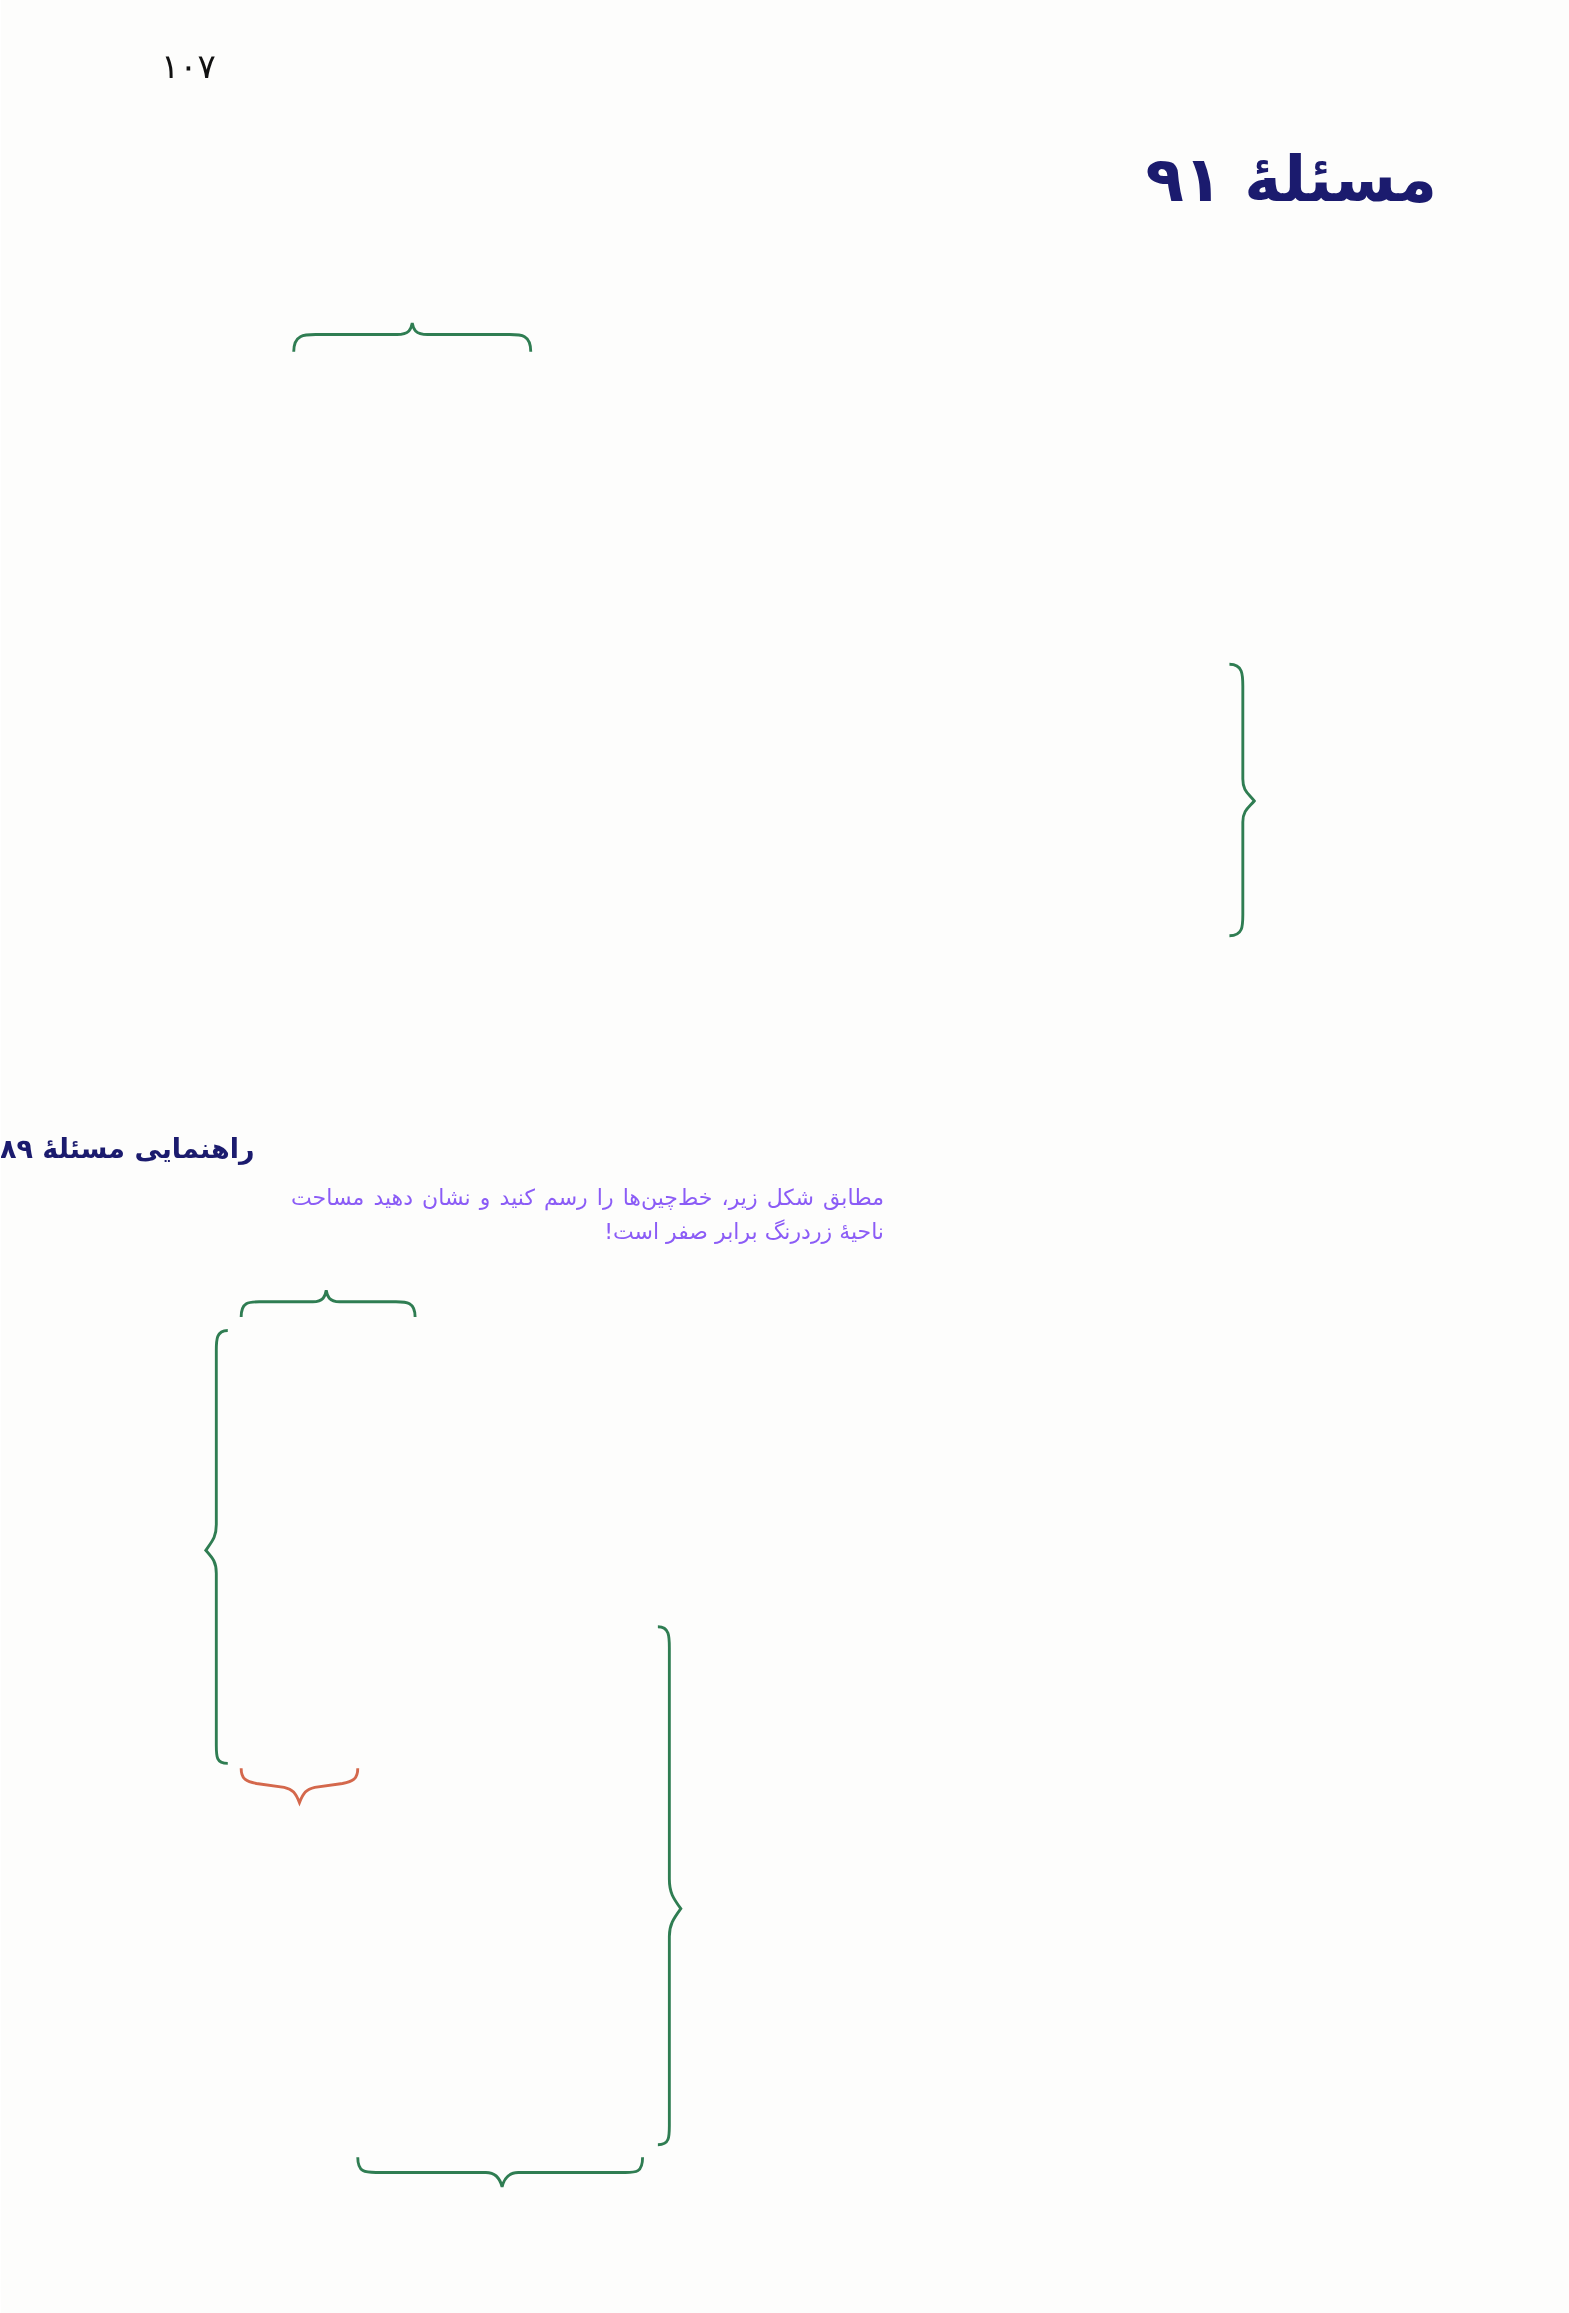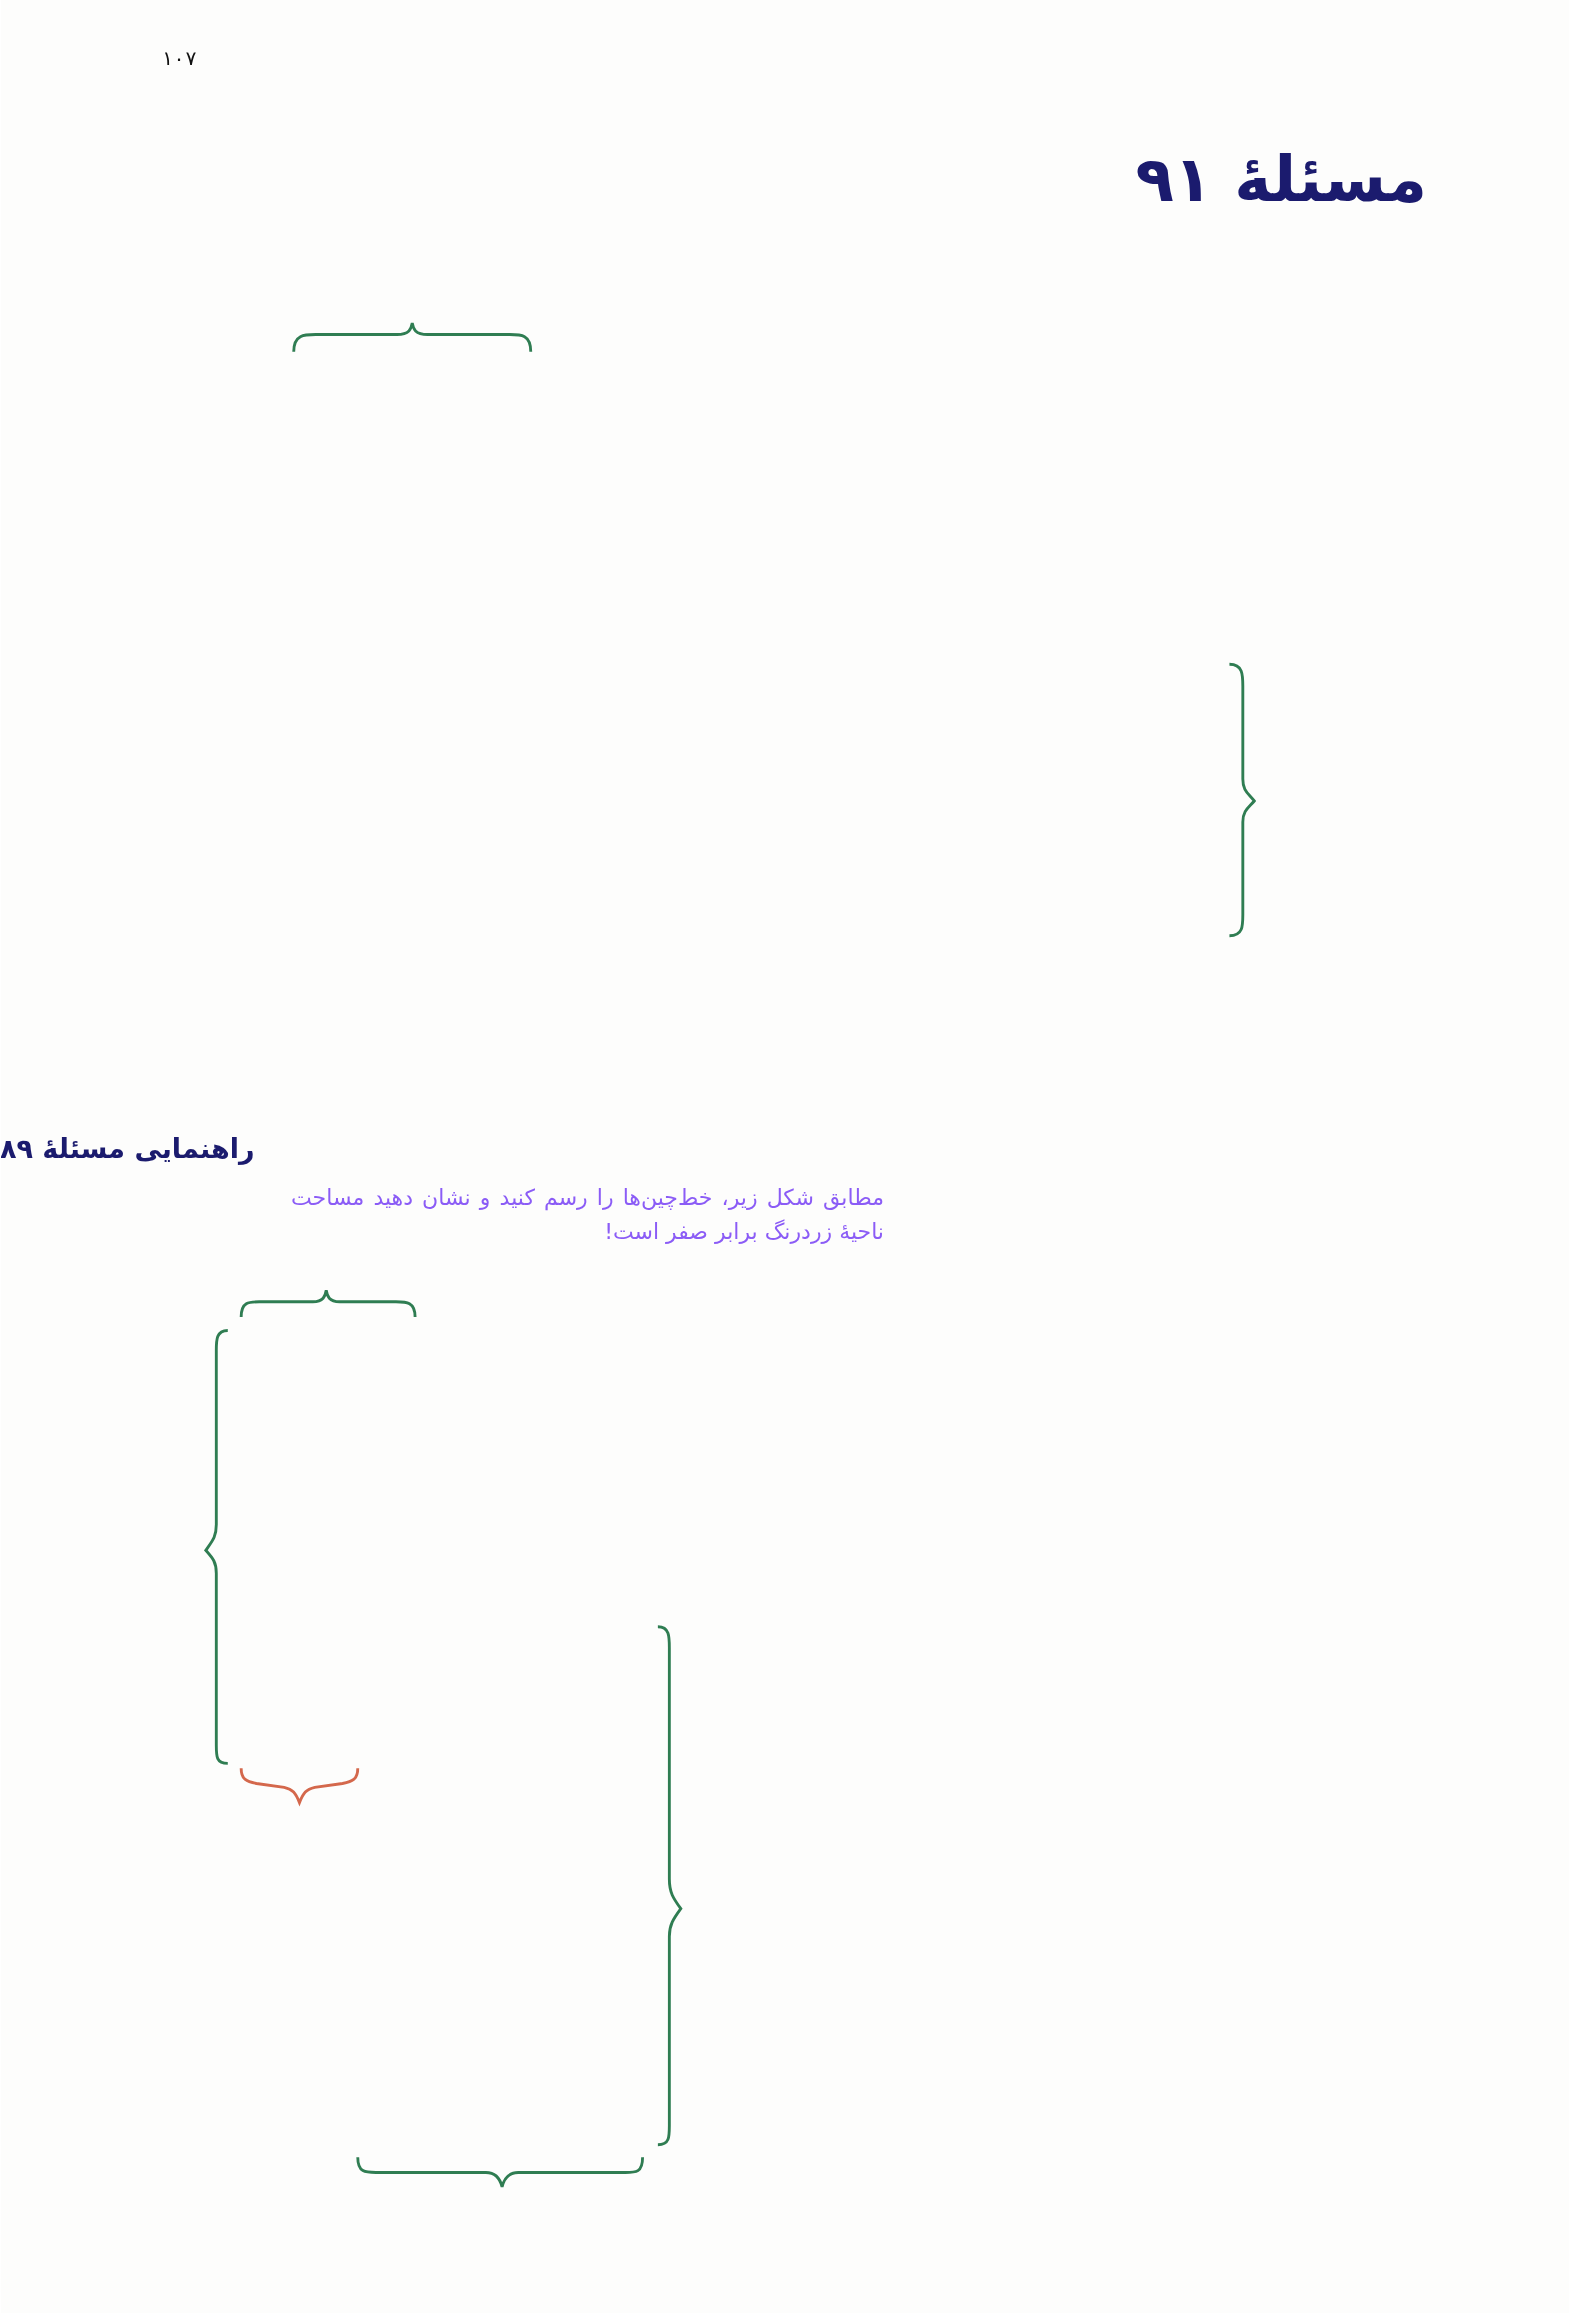--- a/index.html
+++ b/index.html
@@ -20,31 +20,31 @@
     position: absolute;
     inset: 0;
     background: #fdfdfc;
   }
 
   
   .page-number {
     position: absolute;
     top: 46px;
     left: 161px;
-    font-size: 20px;
+    font-size: 34px;
     color: #111;
-    font-family: Liberation Mono, monospace;
+    font-family: Liberation Sans, sans-serif;
     letter-spacing: 1px;
   }
 
   
   .problem-title {
     position: absolute;
     top: 143px;
-    right: 143px;
+    right: 133px;
     font-size: 63px;
     font-weight: bold;
     color: #1b1b6e;
     direction: rtl;
     letter-spacing: 1px;
     margin-left: 24px;
   }
 
   
   .figure {

